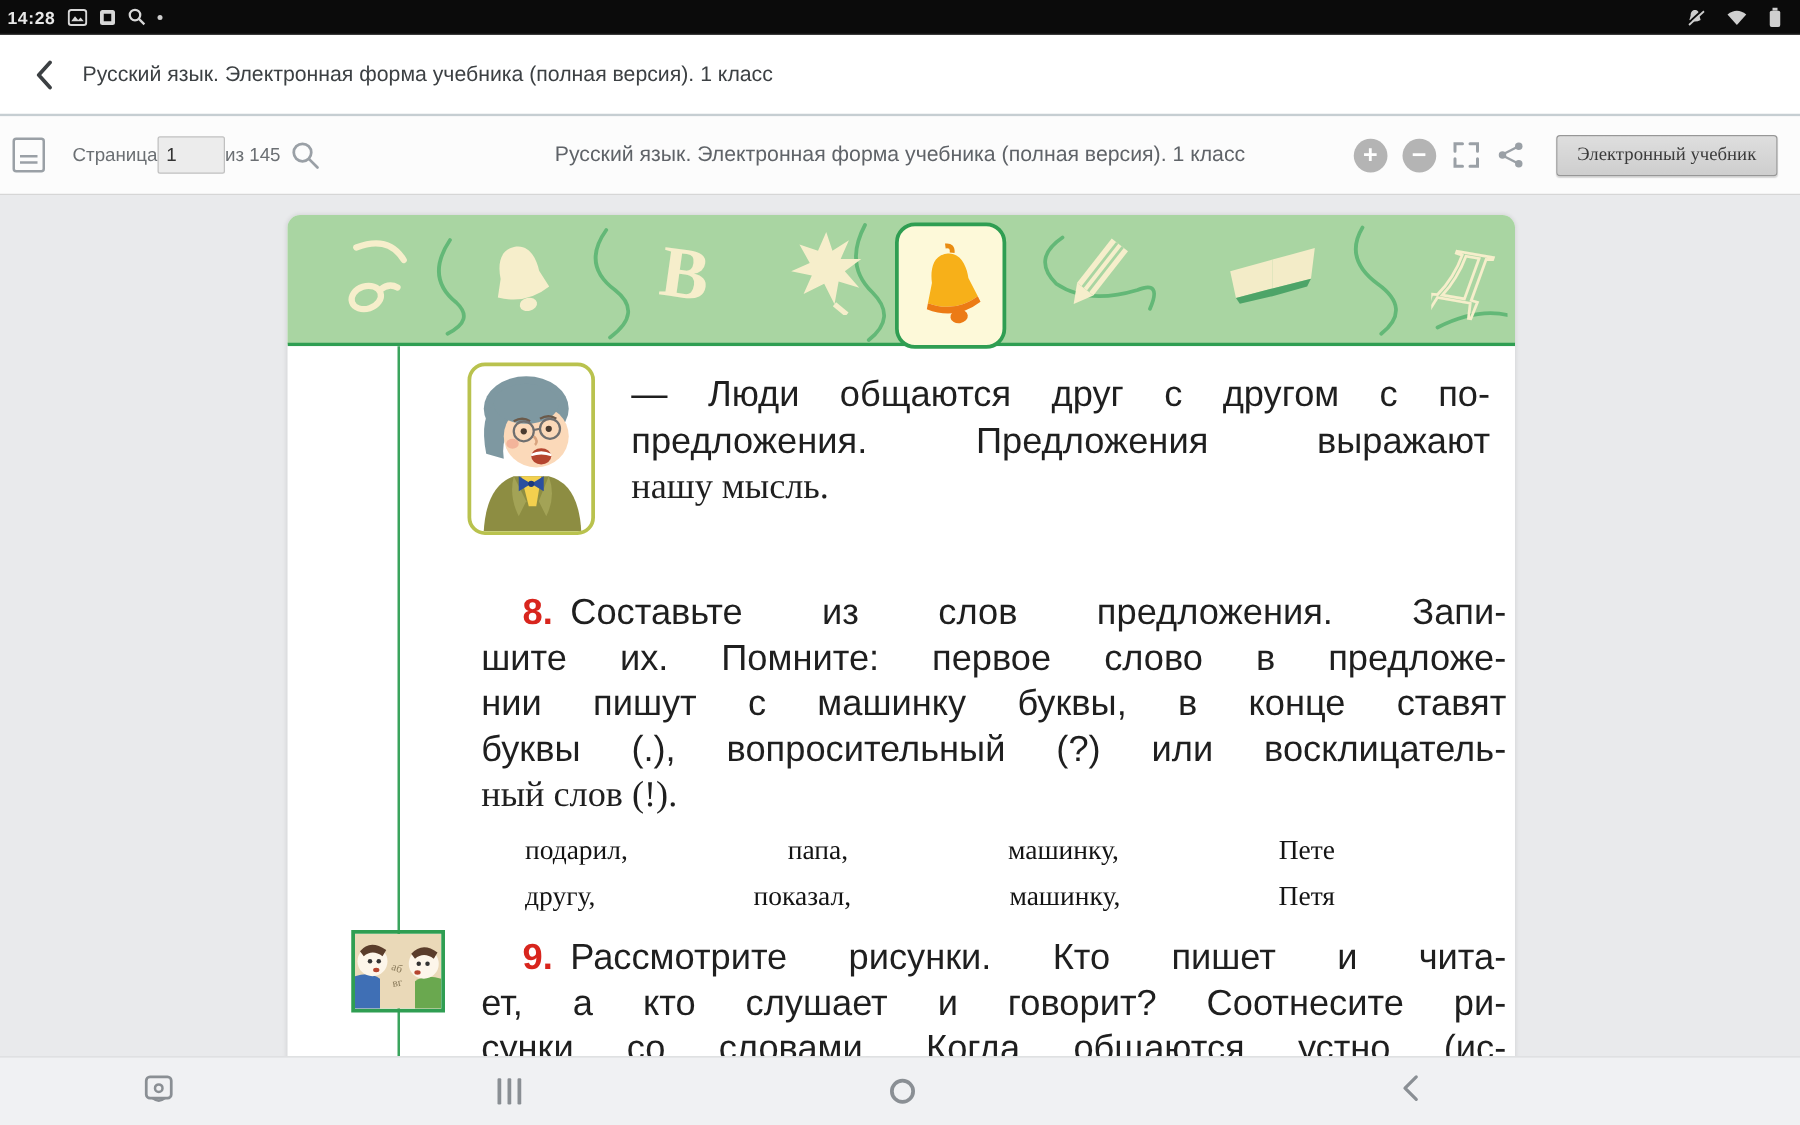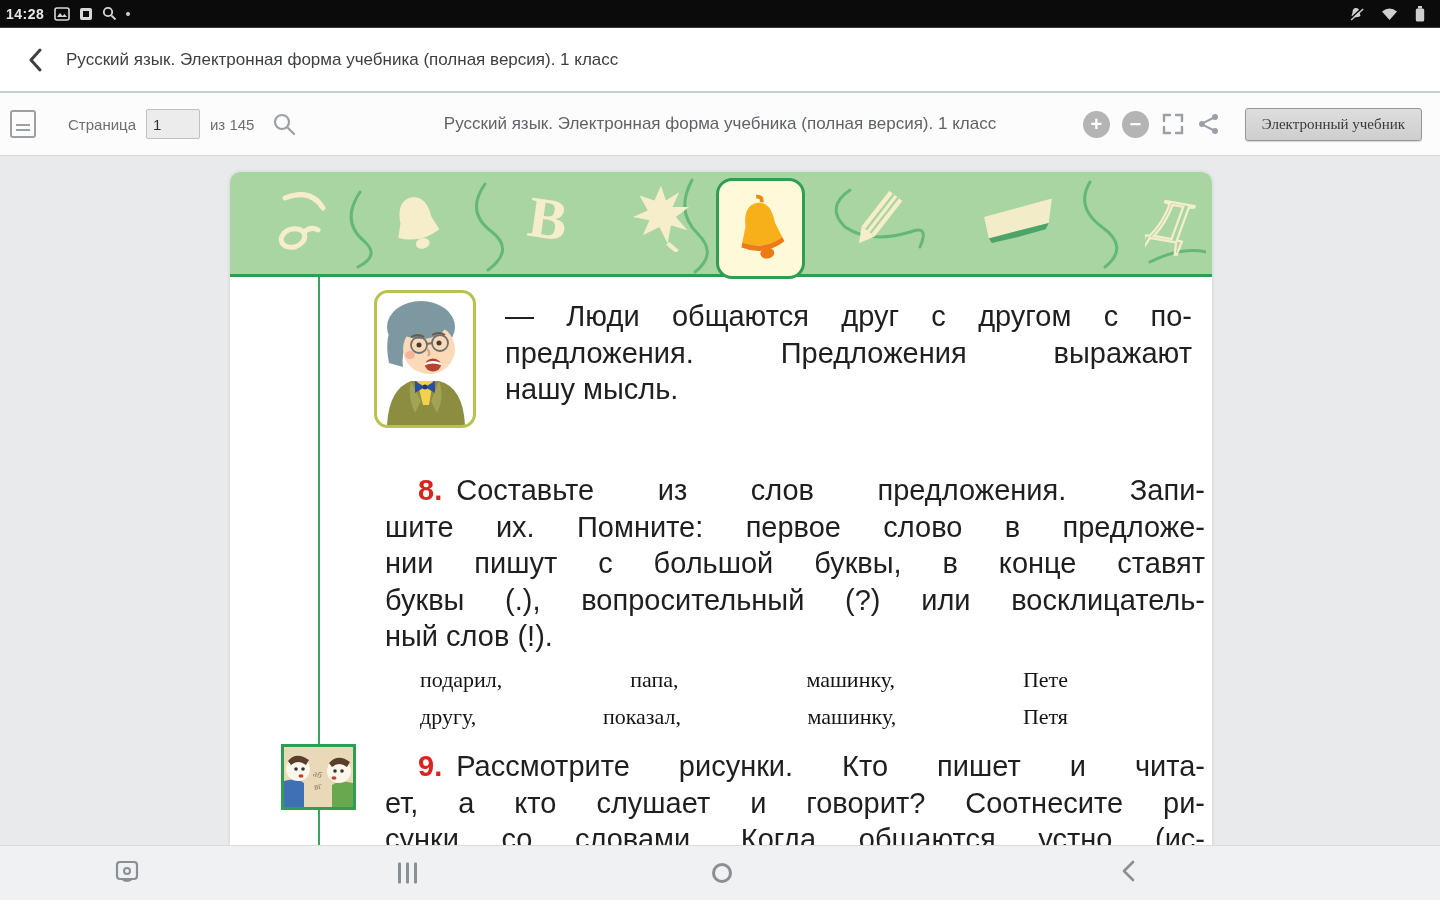--- a/index.html
+++ b/index.html
@@ -17,21 +17,21 @@
 
   
   .app-header { position:absolute; top:28px; left:0; width:100%; height:65px; background:#fff;
     display:flex; align-items:center; padding:0 18px; border-bottom:2px solid #c6ced2; }
   .back-btn { width:34px; height:34px; display:flex; align-items:center; justify-content:center; cursor:pointer; }
   .app-title { font-size:17px; color:#3c4043; margin-left:14px; font-weight:400; }
 
   
   .toolbar { position:absolute; top:93px; left:0; width:100%; height:63px; background:#fcfcfc;
     display:flex; align-items:center; padding:0 10px; border-bottom:1px solid #d6d6d6; }
-  .tb-left { display:flex; align-items:center; gap:10px; }
+  .tb-left { display:flex; align-items:center; }
   .doc-icon { width:26px; height:28px; border:2px solid #9aa0a6; border-radius:3px; position:relative; }
   .doc-icon::before, .doc-icon::after { content:""; position:absolute; left:4px; right:4px; height:2px; background:#9aa0a6; }
   .doc-icon::before { bottom:10px; } .doc-icon::after { bottom:5px; }
   .page-label { font-size:15px; color:#6b6f73; margin-left:22px; }
   .page-input { width:54px; height:30px; background:#ececec; border:1px solid #c0c0c0; border-radius:2px;
     font-size:15px; color:#333; padding:0 6px; font-family:"Liberation Sans",sans-serif; }
   .page-total { font-size:15px; color:#6b6f73; }
   .tb-title { position:absolute; left:50%; transform:translateX(-50%); font-size:17px; color:#5f6368; white-space:nowrap; }
   .tb-right { margin-left:auto; display:flex; align-items:center; gap:12px; }
   .round-btn { width:27px; height:27px; border-radius:50%; background:#b4b4b4; color:#fff; display:flex;
@@ -52,21 +52,21 @@
     border:3px solid #2f9e52; border-radius:16px; display:flex; align-items:center; justify-content:center; z-index:2; cursor:pointer; }
 
   .vline { position:absolute; left:88px; top:105px; bottom:0; width:2px; background:#3aa45d; }
 
   .avatar-box { position:absolute; left:144px; top:118px; width:102px; height:138px; background:#fff;
     border:3px solid #b9c24e; border-radius:14px; overflow:hidden; }
 
   .intro { position:absolute; left:275px; top:126px; width:687px; color:#1f1f1f; font-size:29px; }
   .ex-block { position:absolute; color:#1f1f1f; font-size:29px; }
   .tline { width:100%; height:36.5px; line-height:36.5px; text-align:justify; text-align-last:justify; white-space:nowrap; }
-  .tline.noj { text-align-last:left; }
+  .tline.noj { text-align-last:left;font-family:Liberation Serif, serif; }
   .tline.ind { padding-left:33px; }
   .exnum { color:#d8251d; font-weight:bold; margin-right:14px; }
 
   .word-list { position:absolute; left:190px; top:489px; width:648px; font-family:"Liberation Serif", serif;
     font-size:22px; color:#141414; }
   .word-list .tline { height:37px; line-height:37px; }
 
   .kids-box { position:absolute; left:51px; top:572px; width:75px; height:66px; border:3px solid #2f9e52; overflow:hidden; z-index:2; }
 
   
@@ -287,21 +287,21 @@
 
       <div class="intro">
         <div class="tline">— Люди общаются друг с другом с по-</div>
         <div class="tline">предложения. Предложения выражают</div>
         <div class="tline noj">нашу мысль.</div>
       </div>
 
       <div class="ex-block" style="left:155px;top:300px;width:820px;">
         <div class="tline ind"><span class="exnum">8.</span><span>Составьте из слов предложения. Запи-</span></div>
         <div class="tline">шите их. Помните: первое слово в предложе-</div>
-        <div class="tline">нии пишут с большой буквы, в конце ставят</div>
+        <div class="tline">нии пишут с машинку буквы, в конце ставят</div>
         <div class="tline">буквы (.), вопросительный (?) или восклицатель-</div>
         <div class="tline noj">ный слов (!).</div>
       </div>
 
       <div class="word-list">
         <div class="tline">подарил, папа, машинку, Пете</div>
         <div class="tline">другу, показал, машинку, Петя</div>
       </div>
 
       <div class="kids-box">

